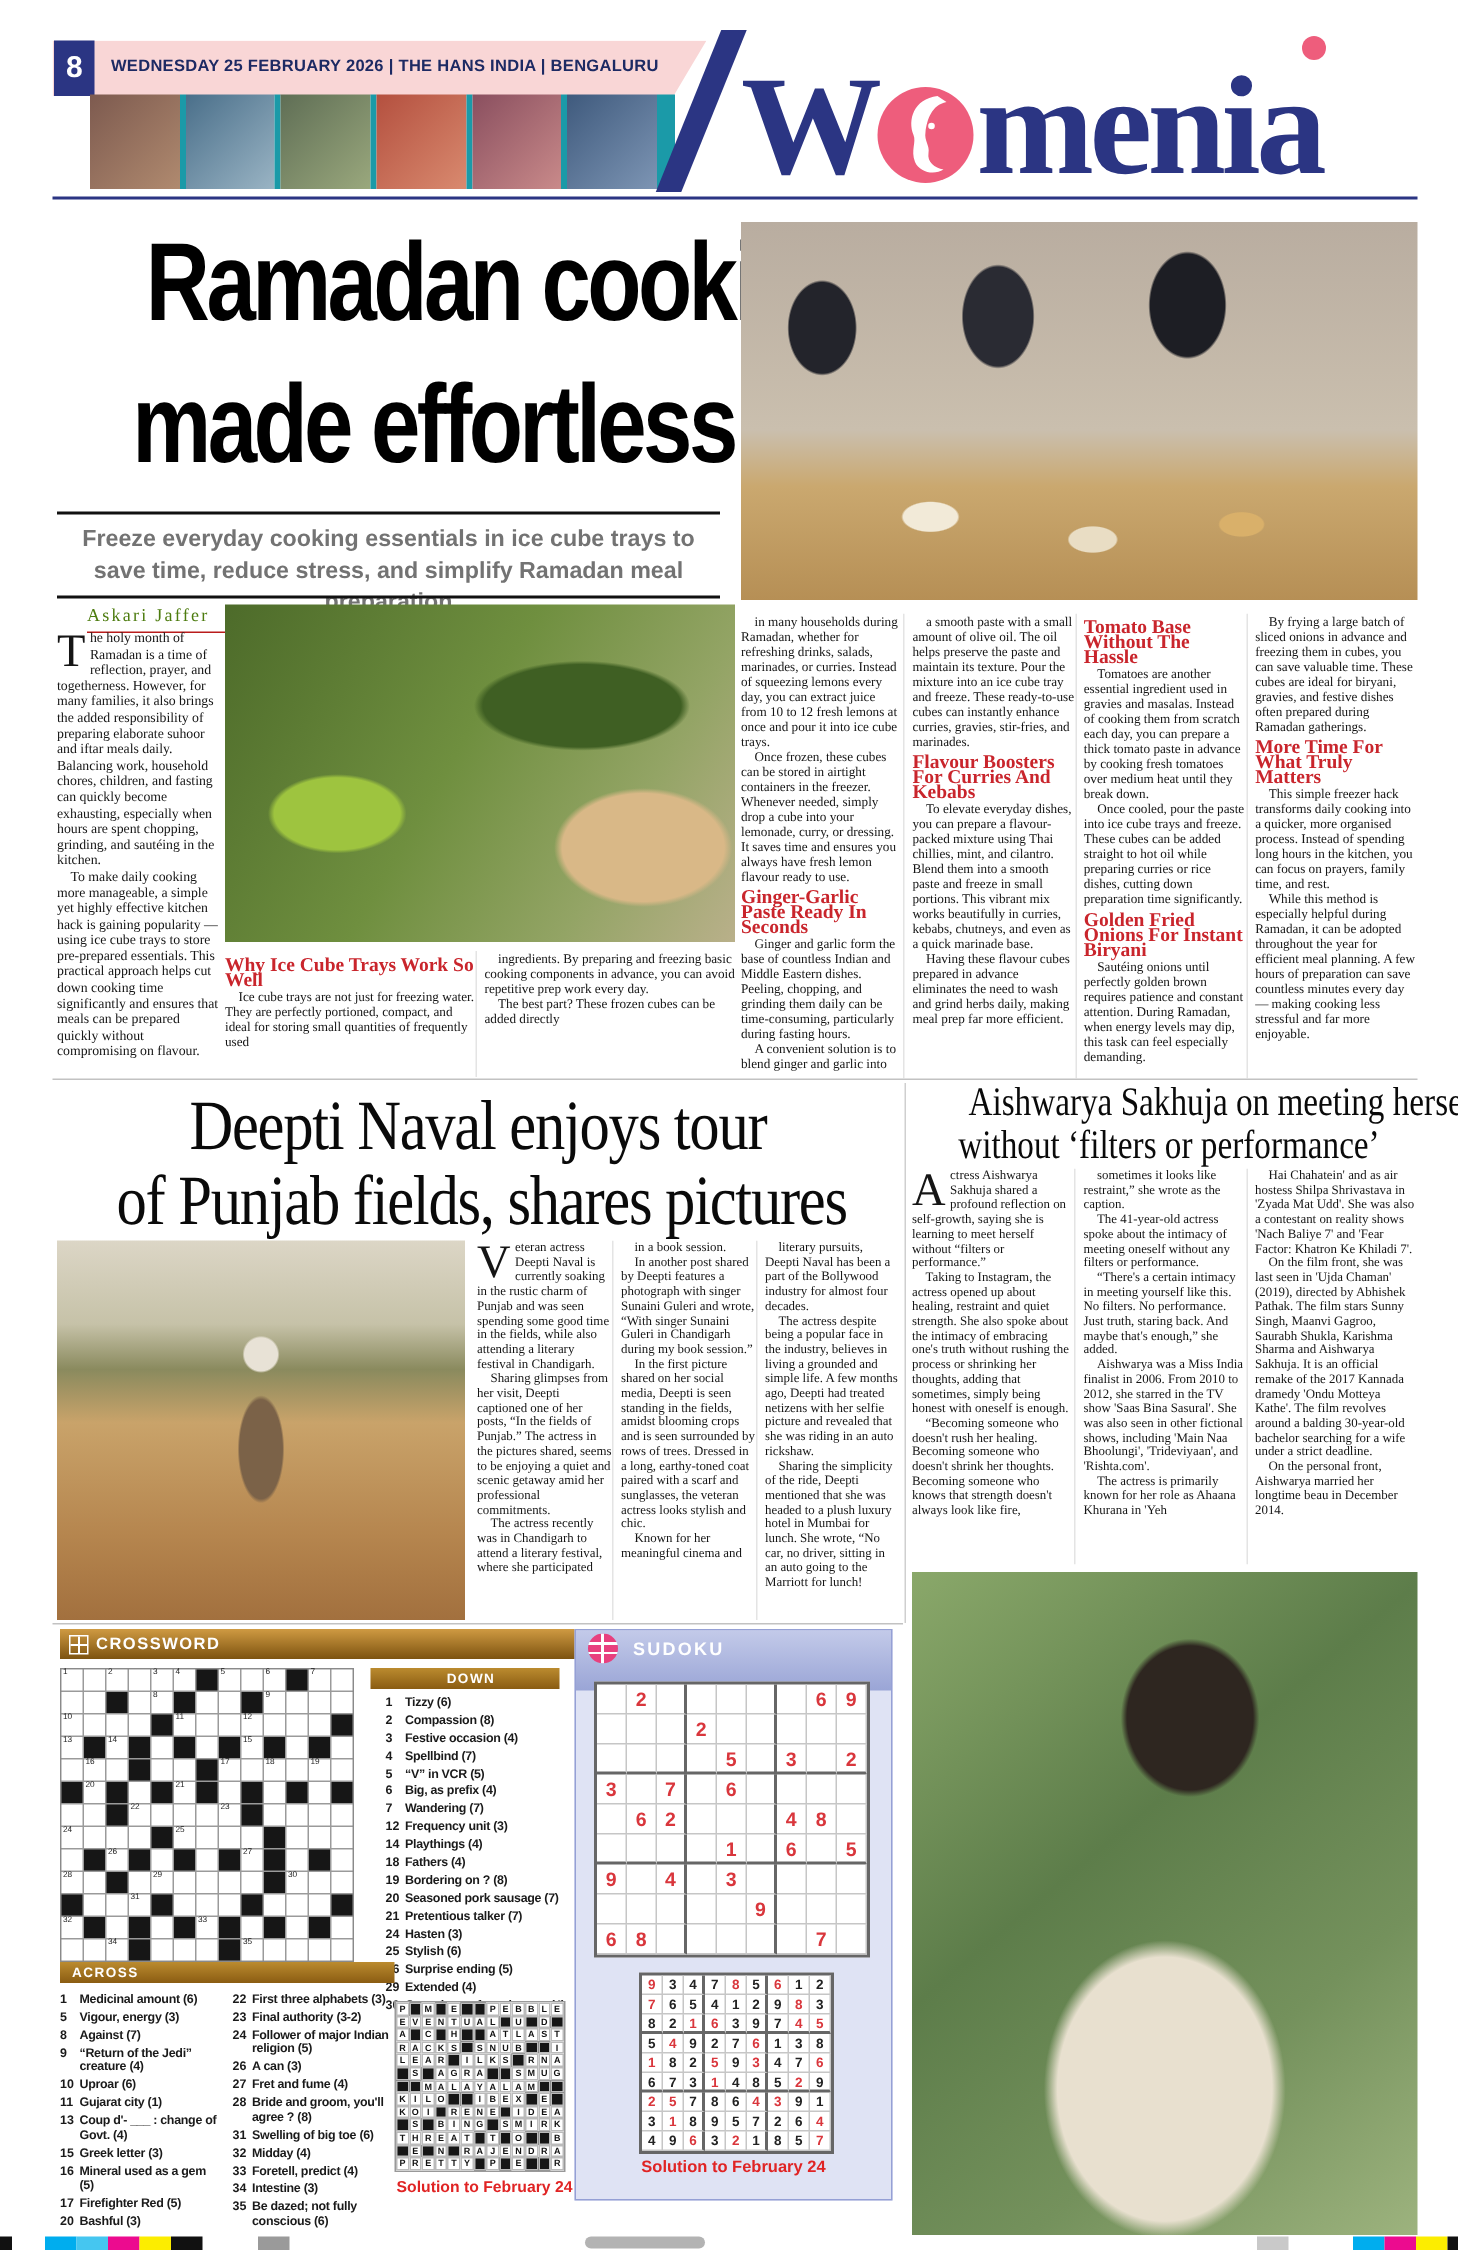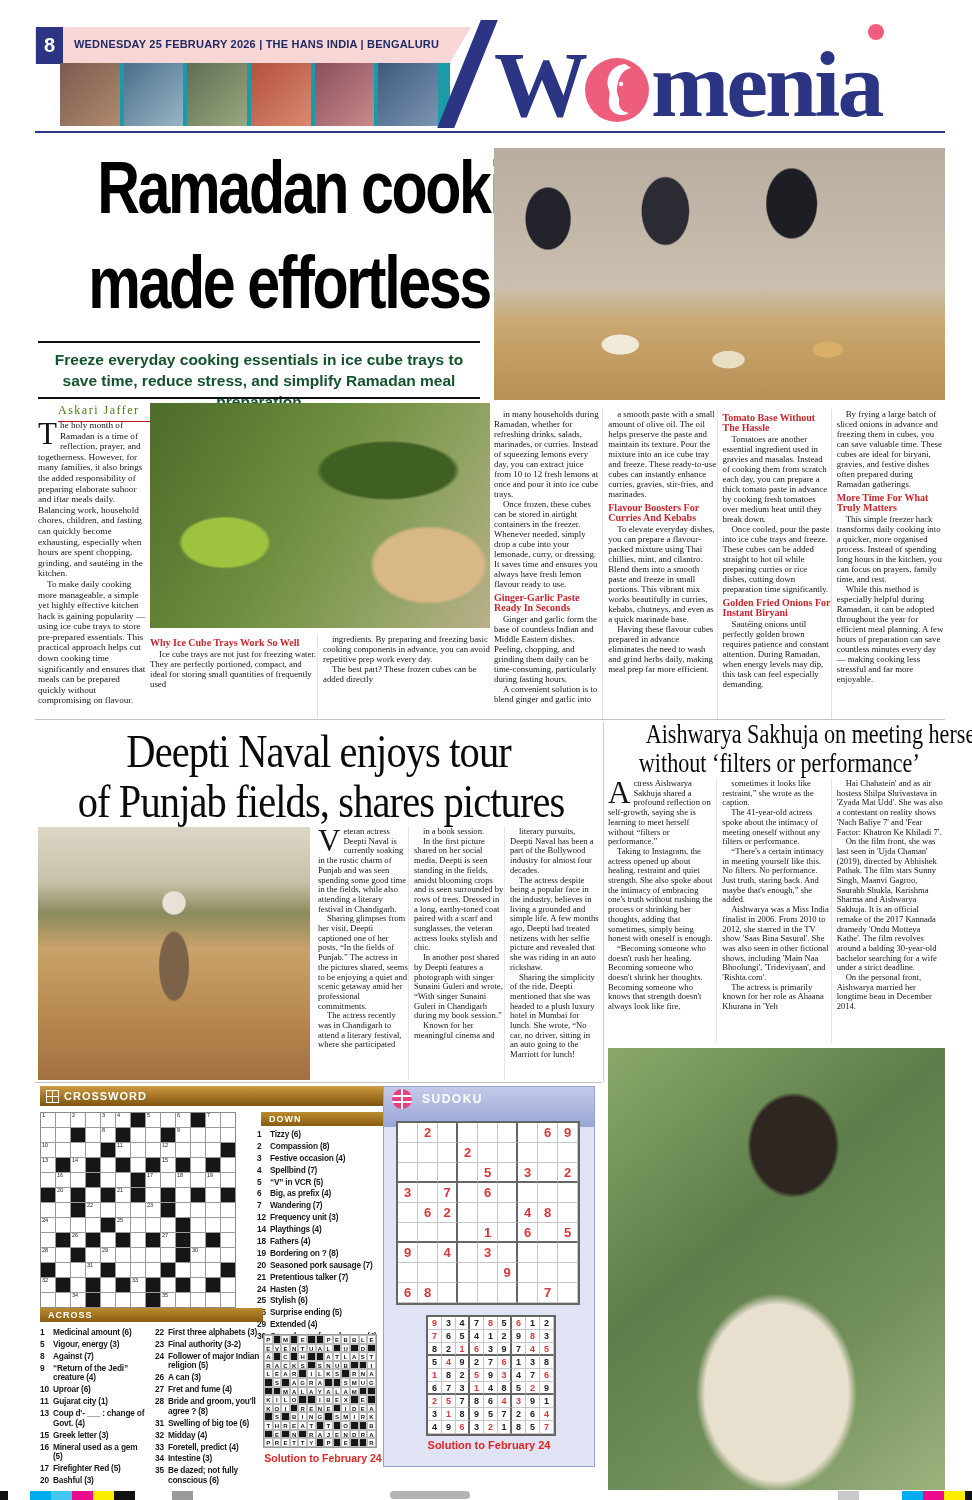--- a/index.html
+++ b/index.html
@@ -24,31 +24,31 @@
             margin:0 2px 8px 0;position:relative;overflow:hidden;flex:none;}
   .o-circle svg{position:absolute;inset:0;}
   #i-dot{left:868px;top:24px;width:16px;height:16px;border-radius:50%;background:#ee5d7c;}
   #head-rule{left:35px;top:131px;width:910px;height:2px;background:#2b3583;}
 
   
   #main-headline{left:38px;top:140px;width:448px;text-align:center;color:#000;
      font:bold 74px/95px "Liberation Sans",sans-serif;letter-spacing:-3px;}
   #main-headline .hl{display:inline-block;transform:scaleX(.8);transform-origin:center;white-space:nowrap;}
   #sf-rule-top{left:38px;top:341px;width:442px;height:2px;background:#111;}
-  #standfirst{left:42px;top:349px;width:434px;text-align:center;color:#14532d;
+  #standfirst{left:42px;top:349px;width:434px;text-align:center;color:#737373;
      font:bold 15.5px/21px "Liberation Sans",sans-serif;}
   #sf-rule-bot{left:38px;top:397px;width:442px;height:2px;background:#111;}
   #byline{left:58px;top:403px;width:104px;font-variant:small-caps;letter-spacing:1.5px;
      font:12px "Liberation Serif",serif;color:#4d7c0f;border-bottom:1px solid #b91c1c;padding-bottom:3px;}
   .bodycols{display:flex;overflow:hidden;}
   .bodycols .col{flex:1;min-width:0;overflow:hidden;}
   .bodycols .col + .col{border-left:1px solid #e4e4e4;padding-left:5px;}
   .col p{margin:0;font-size:8.8px;line-height:10px;color:#151515;text-indent:9px;}
   .col p.nodent{text-indent:0;}
-  .col .subhead{color:#c9252c;font-weight:bold;font-size:10px;line-height:10px;margin:4px 0 1px;}
+  .col .subhead{color:#c9252c;font-weight:bold;font-size:13px;line-height:10px;margin:4px 0 1px;}
   .dropcap{float:left;font-size:31px;line-height:26px;padding:1px 3px 0 0;font-weight:normal;}
   #col1{left:38px;top:420px;width:110px;height:298px;overflow:hidden;}
   #col1 p{font-size:9.2px;line-height:10.6px;}
   #main-photo{left:150px;top:403px;width:340px;height:225px;}
   #under-cols{left:150px;top:634px;width:340px;height:84px;}
   #cooking-photo{left:494px;top:148px;width:451px;height:252px;}
   #right-cols{left:494px;top:409px;width:451px;height:310px;}
   #mid-rule{left:35px;top:719px;width:910px;height:1px;background:#c2c2c2;}
 
   
@@ -75,21 +75,21 @@
   .bar-icon{position:absolute;left:6px;top:4px;width:11px;height:11px;border:1.5px solid #fff;
       background-image:linear-gradient(to right,transparent 44%,#fff 44%,#fff 56%,transparent 56%),
                        linear-gradient(to bottom,transparent 44%,#fff 44%,#fff 56%,transparent 56%);}
   .mini-bar{position:absolute;background:linear-gradient(#bb8b2f,#8a5c12);color:#fff;
       font:bold 9px/14px "Liberation Sans",sans-serif;letter-spacing:1px;padding-left:8px;}
   #cw-grid{position:absolute;left:5px;top:26px;display:grid;grid-template-columns:repeat(13,14px);
       grid-auto-rows:14px;gap:1px;background:#9a9a9a;border:1px solid #8a8a8a;width:max-content;}
   .cw-cell{background:#fff;position:relative;}
   .cw-cell.blk{background:#161616;}
   .cw-num{position:absolute;top:-1px;left:1px;font:5.5px "Liberation Sans",sans-serif;color:#222;}
-  #down-bar{left:226px;top:26px;width:118px;}
+  #down-bar{left:212px;top:26px;width:118px;text-align:center;}
   #down-list{position:absolute;left:222px;top:44px;width:120px;}
   #across-bar{left:5px;top:222px;width:215px;}
   #across-col1{position:absolute;left:5px;top:242px;width:108px;}
   #across-col2{position:absolute;left:120px;top:242px;width:108px;}
   .clue{display:flex;font:bold 8.3px/1.17 "Liberation Sans",sans-serif;color:#1a1a1a;margin-bottom:2.2px;}
   .cnum{width:13px;flex:none;}
   .ctext{flex:1;letter-spacing:-.2px;}
   #cw-solution{position:absolute;left:228px;top:248px;display:grid;grid-template-columns:repeat(13,8.6px);
       grid-auto-rows:8.6px;background:#fff;border:1px solid #999;width:max-content;}
   .cs-cell{background:#fff;border:.5px solid #bbb;font:bold 6px/8.6px "Liberation Sans",sans-serif;
@@ -248,22 +248,22 @@
   </div>
   <div class="abs photo" id="deepti-photo"></div>
   <div class="abs bodycols" id="deepti-cols">
       <div class="col">
         <p class="nodent"><span class="dropcap">V</span>eteran actress Deepti Naval is currently soaking in the rustic charm of Punjab and was seen spending some good time in the fields, while also attending a literary festival in Chandigarh.</p>
         <p>Sharing glimpses from her visit, Deepti captioned one of her posts, “In the fields of Punjab.” The actress in the pictures shared, seems to be enjoying a quiet and scenic getaway amid her professional commitments.</p>
         <p>The actress recently was in Chandigarh to attend a literary festival, where she participated</p>
       </div>
       <div class="col">
         <p>in a book session.</p>
+        <p>In another post shared by Deepti features a photograph with singer Sunaini Guleri and wrote, “With singer Sunaini Guleri in Chandigarh during my book session.”</p>
         <p>In the first picture shared on her social media, Deepti is seen standing in the fields, amidst blooming crops and is seen surrounded by rows of trees. Dressed in a long, earthy-toned coat paired with a scarf and sunglasses, the veteran actress looks stylish and chic.</p>
-        <p>In another post shared by Deepti features a photograph with singer Sunaini Guleri and wrote, “With singer Sunaini Guleri in Chandigarh during my book session.”</p>
         <p>Known for her meaningful cinema and</p>
       </div>
       <div class="col">
         <p>literary pursuits, Deepti Naval has been a part of the Bollywood industry for almost four decades.</p>
         <p>The actress despite being a popular face in the industry, believes in living a grounded and simple life. A few months ago, Deepti had treated netizens with her selfie picture and revealed that she was riding in an auto rickshaw.</p>
         <p>Sharing the simplicity of the ride, Deepti mentioned that she was headed to a plush luxury hotel in Mumbai for lunch. She wrote, “No car, no driver, sitting in an auto going to the Marriott for lunch!</p>
       </div>
     </div>
   <div class="abs" id="v-rule"></div>
   <div class="abs" id="deepti-rule"></div>

